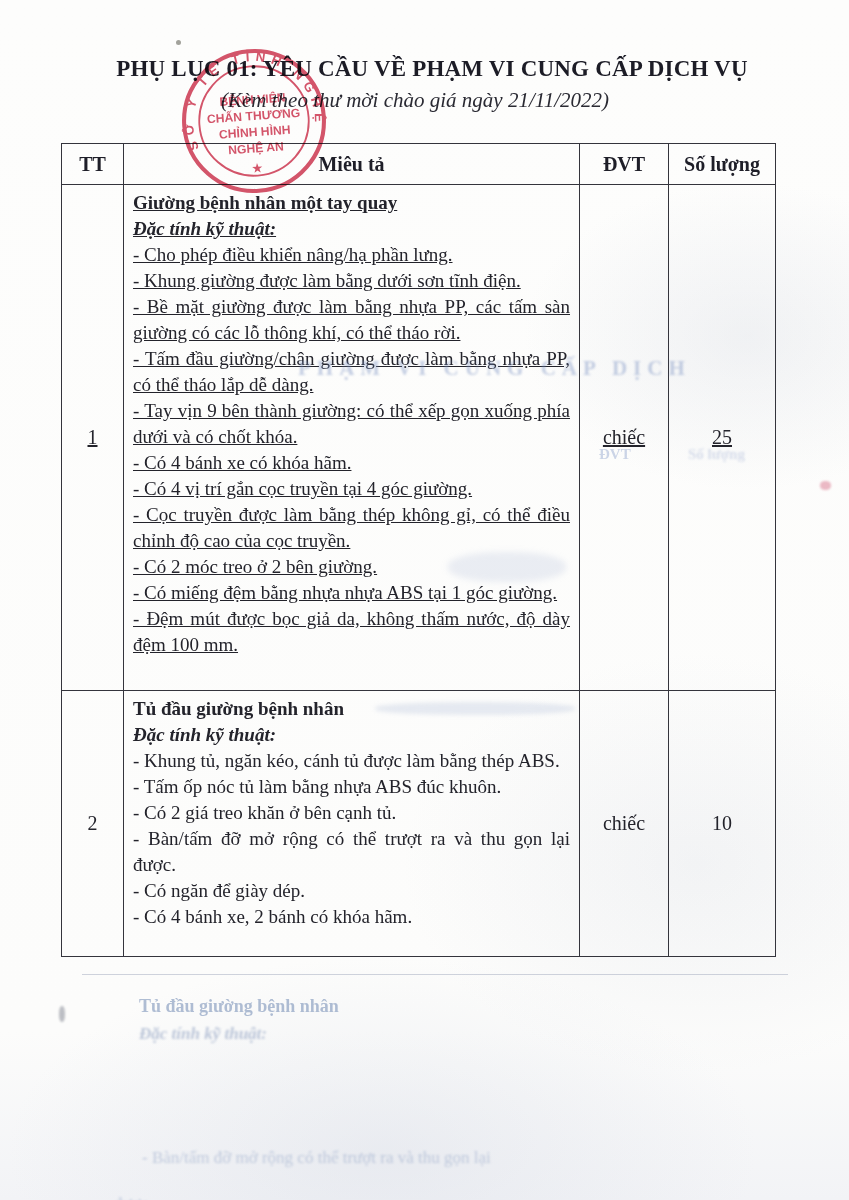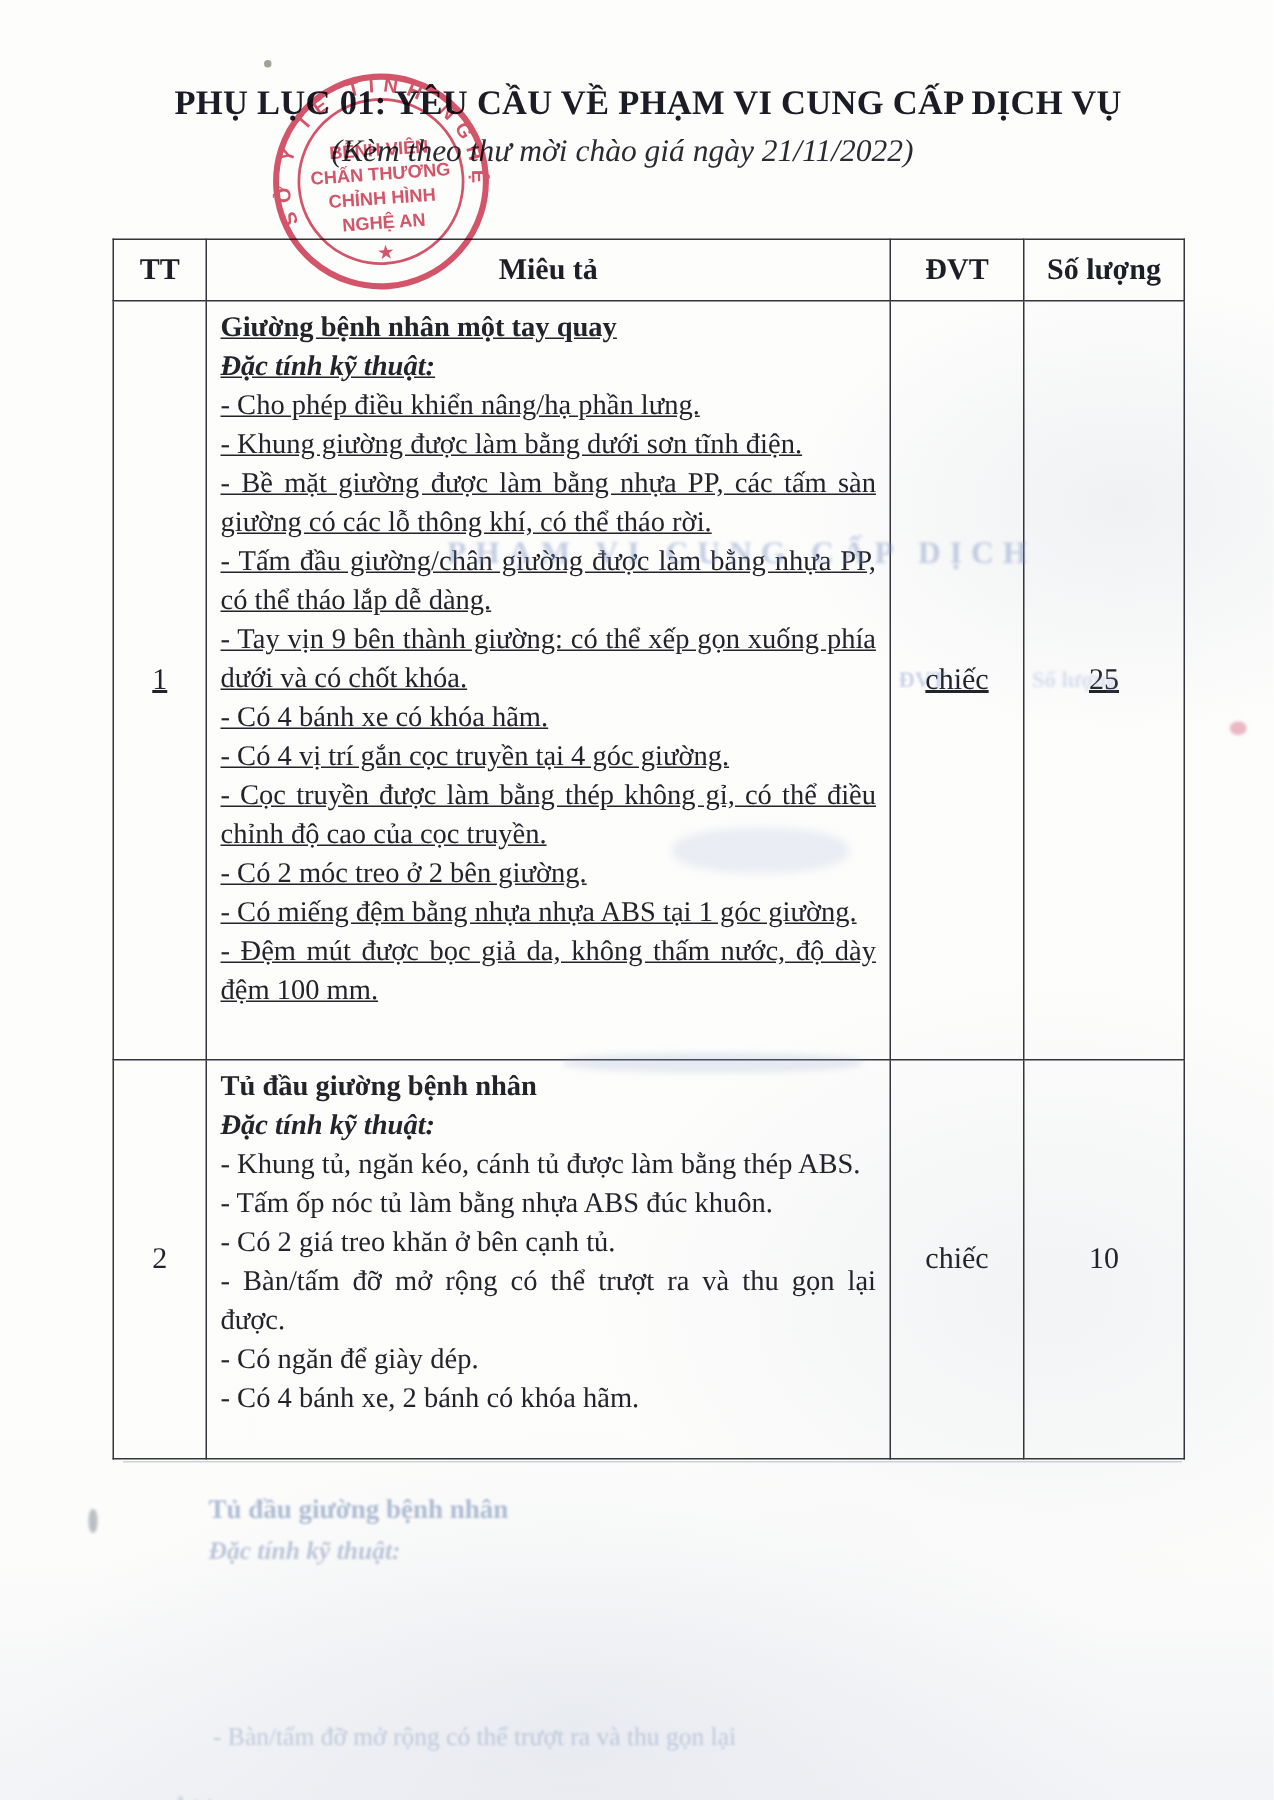--- a/index.html
+++ b/index.html
@@ -28,23 +28,23 @@
 
   
   .stamp{
     position:absolute;left:178px;top:45px;width:152px;height:152px;
     opacity:0.88;mix-blend-mode:multiply;z-index:5;
     transform:rotate(-4deg);
   }
 
   
   .spec-table{
-    position:absolute;left:75px;top:143px;width:714px;
+    position:absolute;left:61px;top:143px;width:714px;
     border-collapse:collapse;table-layout:fixed;
-    font-size:19px;color:#23232b;margin-top:16px;
+    font-size:19px;color:#23232b;
   }
   .spec-table col.c-tt{width:62px;}
   .spec-table col.c-desc{width:456px;}
   .spec-table col.c-dvt{width:89px;}
   .spec-table col.c-qty{width:107px;}
   .spec-table th,.spec-table td{border:1.6px solid #34343c;}
   .spec-table th{
     height:40px;font-size:20px;font-weight:bold;text-align:center;
     padding:0 2px;background:transparent;color:#1e1e28;
   }

